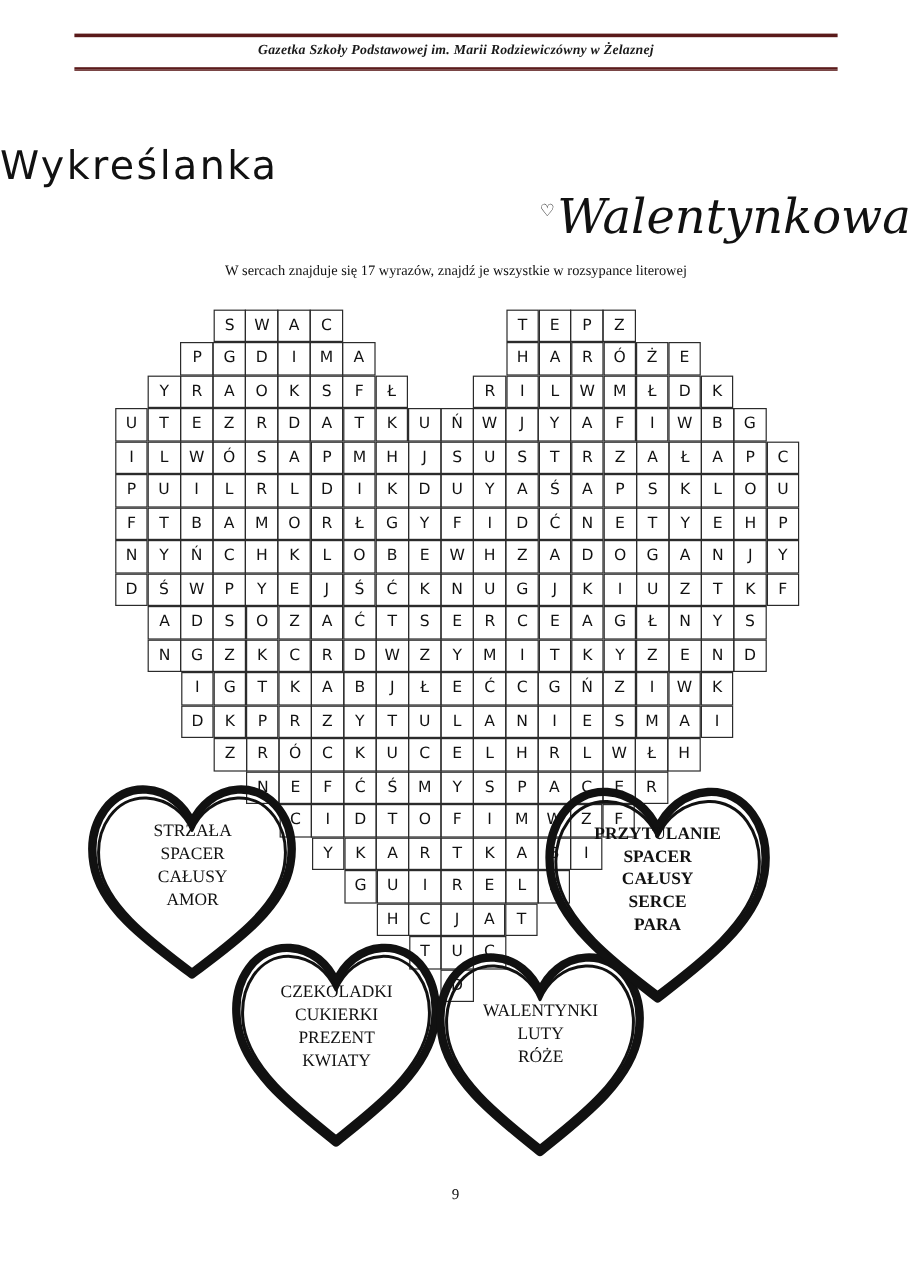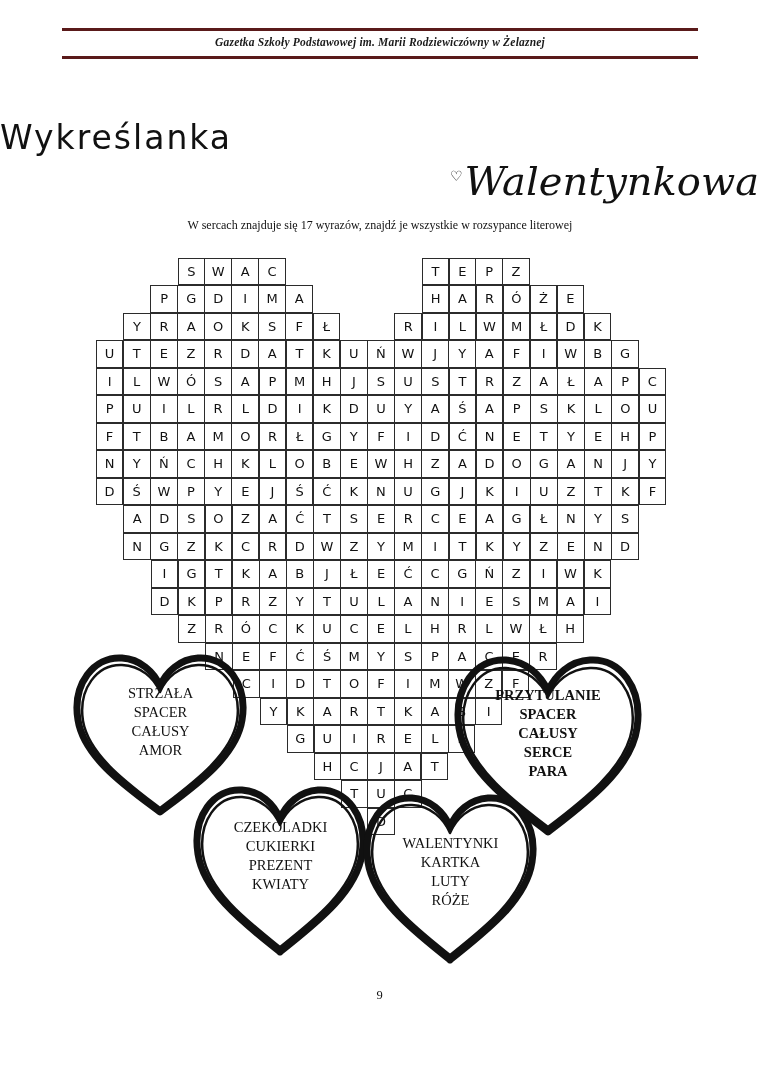--- a/index.html
+++ b/index.html
@@ -698,21 +698,20 @@
     </div>
   </div>
 
   <div class="heart h3">
     <svg width="185" height="180" viewBox="0 0 185 180">
       <path d="M92 172 C 60 146 16 114 10 74 C 4 36 26 8 54 10 C 72 11 86 24 92 39 C 98 24 112 11 130 10 C 158 8 180 36 174 74 C 168 114 124 146 92 172 Z" fill="none" stroke="#111" stroke-width="7" stroke-linecap="round" stroke-linejoin="round"></path>
       <path d="M92 167 C 62 143 21 112 15 75 C 10 41 29 16 54 17 C 73 18 86 31 92 45 C 98 31 111 18 130 17 C 155 16 174 41 169 75 C 163 112 122 143 92 167 Z" fill="none" stroke="#111" stroke-width="2.5" stroke-linecap="round" stroke-linejoin="round"></path>
     </svg>
     <div class="heart-words">
       <div>WALENTYNKI</div>
-      <div>KARTKA</div>
       <div>LUTY</div>
       <div>RÓŻE</div>
     </div>
   </div>
 
   <div class="heart h4">
     <svg width="200" height="190" viewBox="0 0 200 190">
       <path d="M100 182 C 65 155 17 120 11 78 C 5 38 28 8 58 10 C 78 11 93 25 100 41 C 107 25 122 11 142 10 C 172 8 195 38 189 78 C 183 120 135 155 100 182 Z" fill="none" stroke="#111" stroke-width="7" stroke-linecap="round" stroke-linejoin="round"></path>
       <path d="M100 177 C 67 152 22 118 16 79 C 11 43 32 17 58 18 C 79 19 93 32 100 47 C 107 32 121 19 142 18 C 168 17 189 43 184 79 C 178 118 133 152 100 177 Z" fill="none" stroke="#111" stroke-width="2.5" stroke-linecap="round" stroke-linejoin="round"></path>
     </svg>

